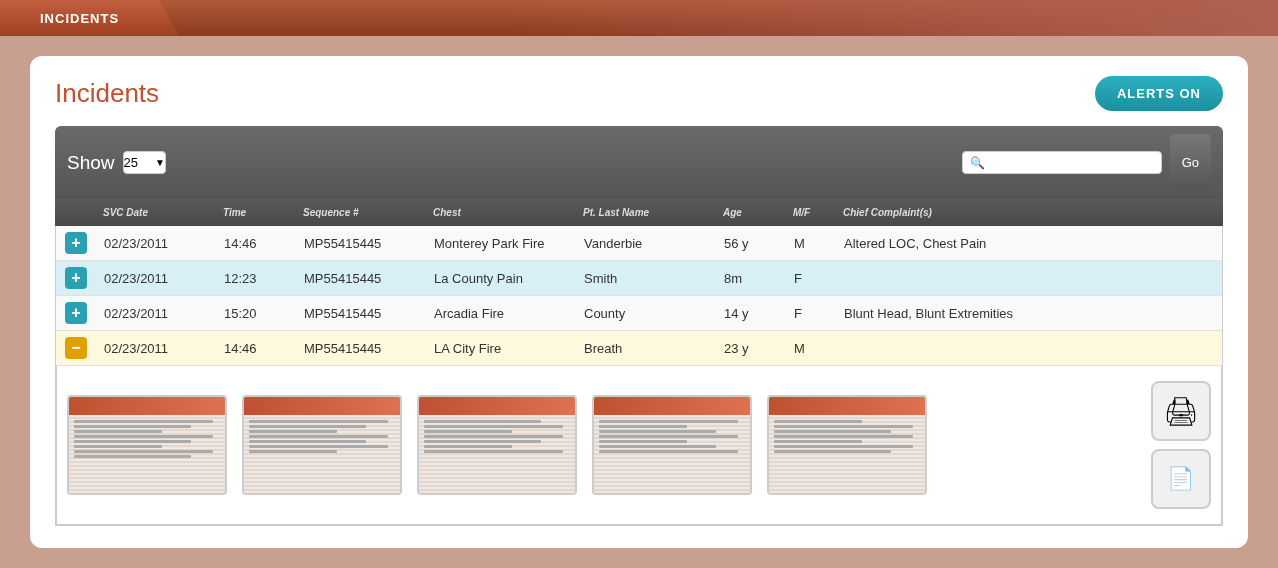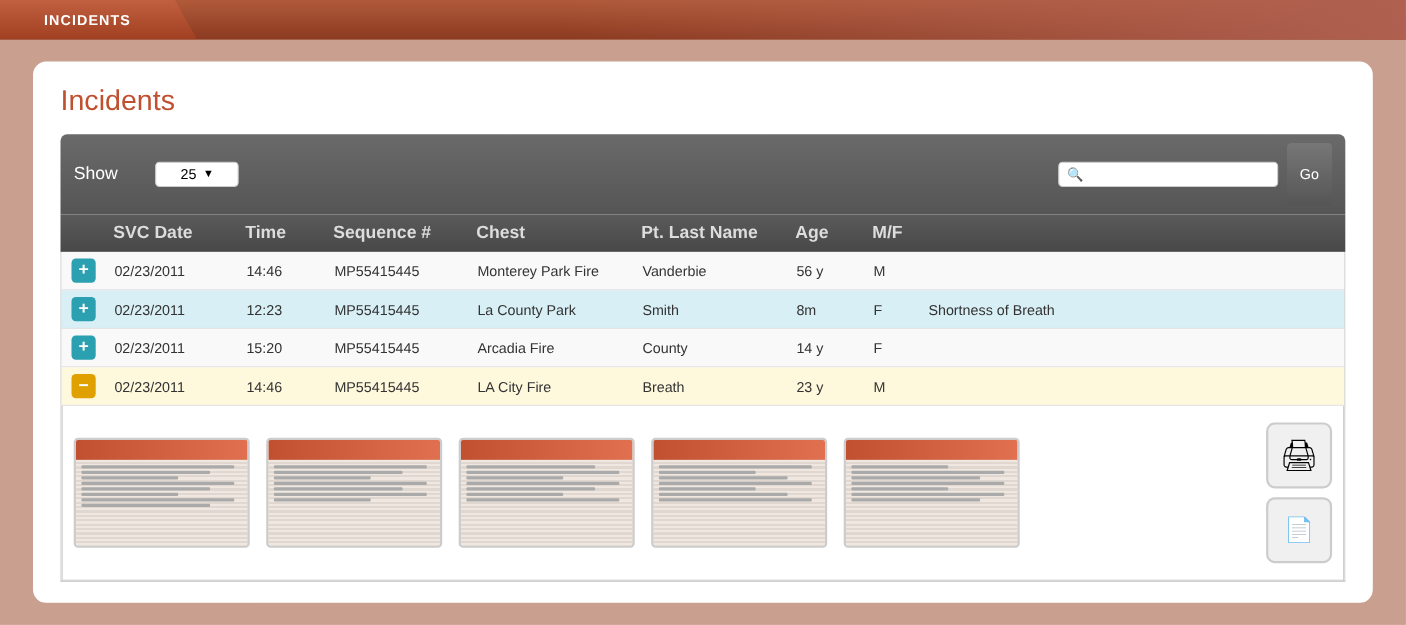--- a/index.html
+++ b/index.html
@@ -96,33 +96,32 @@
     .controls-row {
       display: flex;
       align-items: center;
       background: linear-gradient(to bottom, #6a6a6a, #555);
       border-radius: 6px 6px 0 0;
       padding: 8px 12px;
       gap: 8px;
     }
     .show-label {
       color: white;
-      font-size: 16px;
+      font-size: 19px;
     }
     .show-select {
       display: flex;
       align-items: center;
       background: white;
       border: 1px solid #ccc;
       border-radius: 4px;
-      padding: 3px 22px;
-      font-size: 13px;
-      gap: 6px;
-      cursor: pointer;
-      margin-left: 26px;
+      padding: 3px 0;
+      font-size: 13px;
+      gap: 17px;
+      cursor: pointer;
     }
     .spacer { flex: 1; }
     .search-box {
       display: flex;
       align-items: center;
       background: white;
       border: 1px solid #ccc;
       border-radius: 4px;
       padding: 3px 8px;
       gap: 6px;
@@ -153,23 +152,24 @@
     }
 
     .table-header {
       display: grid;
       grid-template-columns: 40px 120px 80px 130px 150px 140px 70px 50px 1fr;
       background: linear-gradient(to bottom, #5a5a5a, #484848);
       padding: 8px 0;
     }
     .th {
       color: #ddd;
-      font-size: 16px;
+      font-size: 10px;
       font-weight: bold;
       padding: 0 8px;
+      font-style: italic;
     }
 
     .table-row {
       display: grid;
       grid-template-columns: 40px 120px 80px 130px 150px 140px 70px 50px 1fr;
       padding: 6px 0;
       border-bottom: 1px solid #e0e0e0;
       align-items: center;
     }
     .table-row:nth-child(odd) { background: #f9f9f9; }
@@ -287,20 +287,21 @@
     <span>INCIDENTS</span>
   </div>
   <div class="nav-divider"></div>
 </div>
 
 <div class="main-content">
   <div class="card">
 
     <div class="card-header">
       <h1 class="page-title">Incidents</h1>
+      <button class="alerts-btn">ALERTS ON</button>
     </div>
 
     <div class="controls-row">
       <span class="show-label">Show</span>
       <div class="show-select">
         <span>25</span>
         <span style="font-size:10px;">▼</span>
       </div>
       <div class="spacer"></div>
       <div class="search-box">
@@ -312,62 +313,64 @@
 
     <div class="table-header">
       <div class="th"></div>
       <div class="th">SVC Date</div>
       <div class="th">Time</div>
       <div class="th">Sequence #</div>
       <div class="th">Chest</div>
       <div class="th">Pt. Last Name</div>
       <div class="th">Age</div>
       <div class="th">M/F</div>
+      <div class="th">Chief Complaint(s)</div>
     </div>
 
     <div class="table-container">
 
       <div class="table-row">
         <div class="td">
           <button class="expand-btn plus">+</button>
         </div>
         <div class="td">02/23/2011</div>
         <div class="td">14:46</div>
         <div class="td">MP55415445</div>
         <div class="td">Monterey Park Fire</div>
         <div class="td">Vanderbie</div>
         <div class="td">56 y</div>
         <div class="td">M</div>
+        <div class="td">Altered LOC, Chest Pain</div>
       </div>
 
       <div class="table-row" style="background:#d8eff5;">
         <div class="td">
           <button class="expand-btn plus">+</button>
         </div>
         <div class="td">02/23/2011</div>
         <div class="td">12:23</div>
         <div class="td">MP55415445</div>
-        <div class="td">La County Park</div>
+        <div class="td">La County Pain</div>
         <div class="td">Smith</div>
         <div class="td">8m</div>
         <div class="td">F</div>
-        <div class="td">Shortness of Breath</div>
       </div>
 
       <div class="table-row">
         <div class="td">
           <button class="expand-btn plus">+</button>
         </div>
         <div class="td">02/23/2011</div>
         <div class="td">15:20</div>
         <div class="td">MP55415445</div>
         <div class="td">Arcadia Fire</div>
         <div class="td">County</div>
         <div class="td">14 y</div>
         <div class="td">F</div>
+        <div class="td">Blunt Head, Blunt Extremities</div>
       </div>
 
       <div class="table-row highlighted">
         <div class="td">
           <button class="expand-btn minus">−</button>
         </div>
         <div class="td">02/23/2011</div>
         <div class="td">14:46</div>
         <div class="td">MP55415445</div>
         <div class="td">LA City Fire</div>

